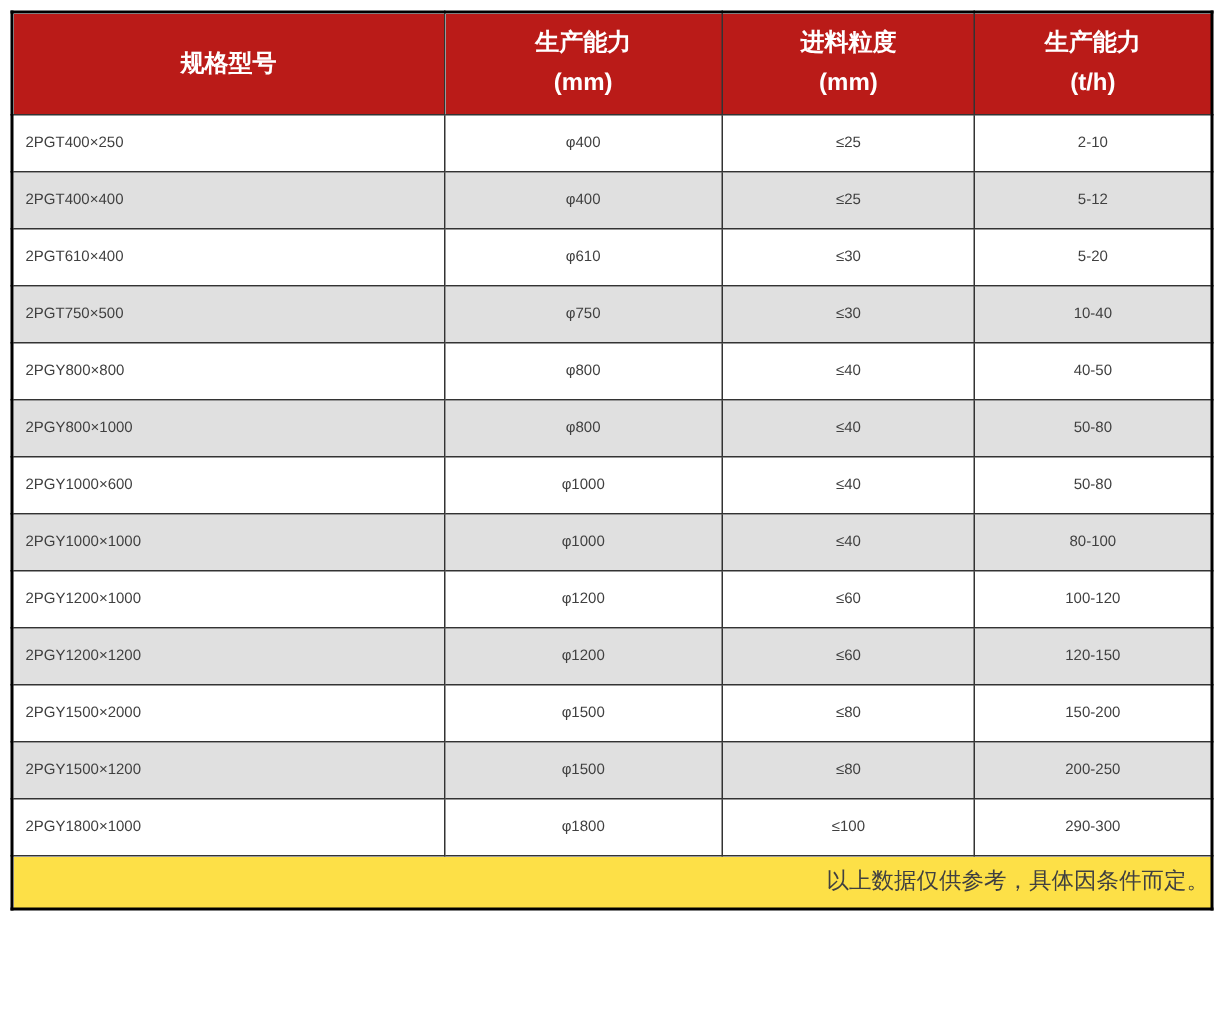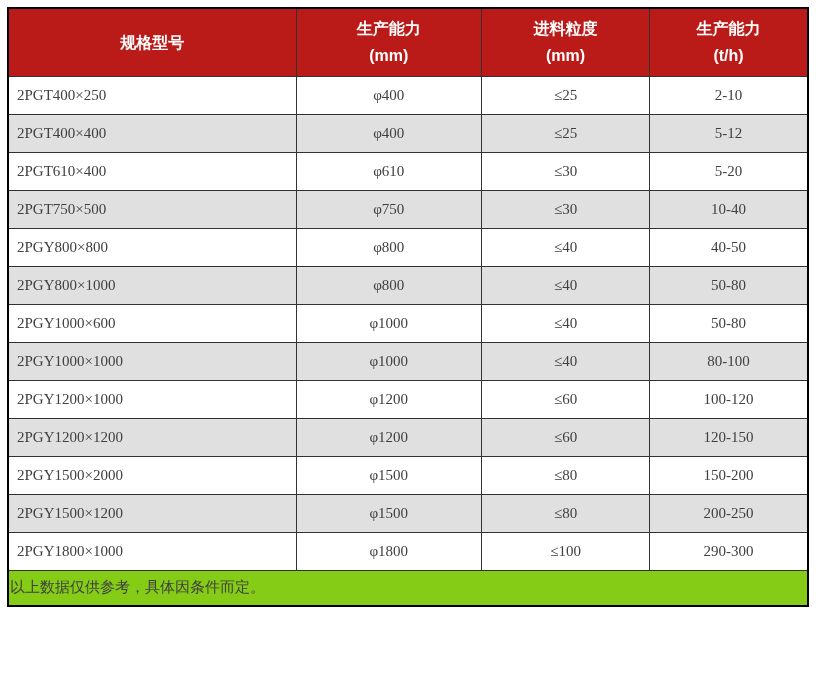--- a/index.html
+++ b/index.html
@@ -43,42 +43,41 @@
     height: 68px;
     padding: 0;
   }
   .h-label, .h-unit {
     display: block;
     line-height: 27px;
   }
   .h-unit:empty { display: none; }
   .spec-table tbody td {
     height: 38px;
-    font-size: 15px;
+    font-size: 10px;
     color: var(--body-text);
     text-align: center;
     vertical-align: middle;
     padding: 0;
     background: #ffffff;
-    font-family: Liberation Serif, serif;
   }
   .spec-table tbody td.model {
     text-align: left;
     padding-left: 8px;
   }
   .spec-table tbody tr:nth-child(even) td {
     background: var(--row-alt-bg);
   }
   .spec-table tfoot td {
     height: 36px;
     font-size: 15px;
     color: var(--body-text);
-    text-align: left;
+    text-align: right;
     vertical-align: middle;
-    background: #84cc16;
+    background: #fde047;
   }
   
   col.c-model { width: 36%; }
   col.c-diameter { width: 23.2%; }
   col.c-feed { width: 21%; }
   col.c-capacity { width: 19.8%; }
 </style>
 </head>
 <body>
 

